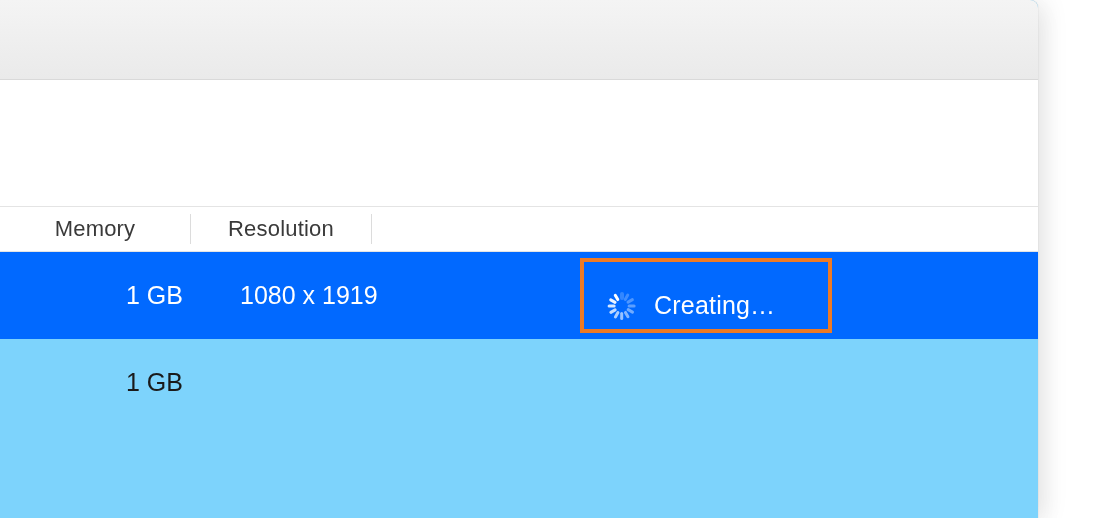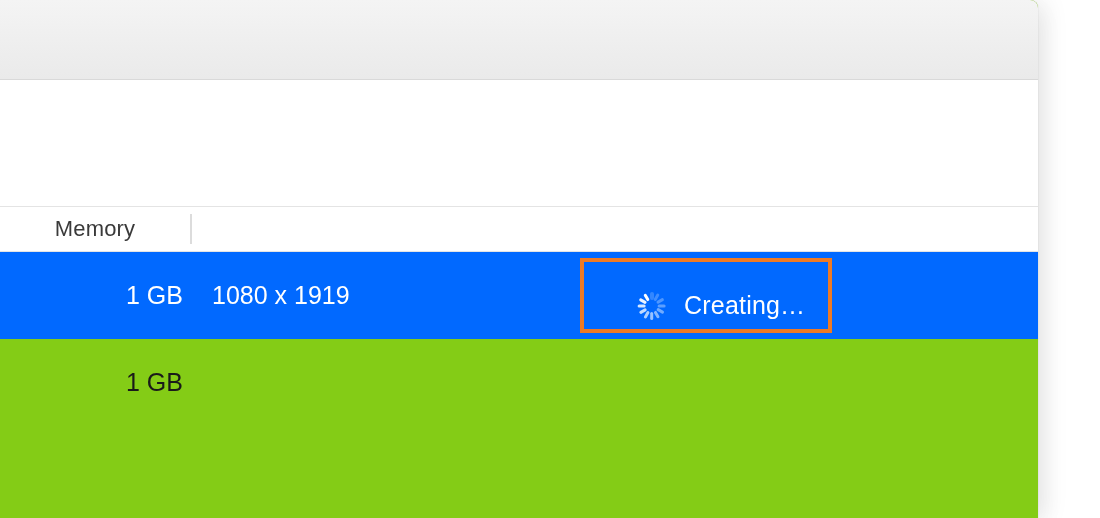--- a/index.html
+++ b/index.html
@@ -11,21 +11,21 @@
       overflow: hidden;
       -webkit-font-smoothing: antialiased;
     }
 
     .window {
       position: absolute;
       left: 0;
       top: 0;
       right: 62px;
       bottom: 0;
-      background: #84cc16;
+      background: #7dd3fc;
       box-shadow: 0 0 1px rgba(0,0,0,0.3), 8px 0 24px rgba(0,0,0,0.08), 0 12px 28px rgba(0,0,0,0.06);
       border-top-right-radius: 8px;
     }
 
     .titlebar {
       height: 80px;
       background: linear-gradient(#f4f4f4, #eaeaea);
       border-bottom: 1px solid #d9d9d9;
       border-top-right-radius: 8px;
     }
@@ -61,20 +61,21 @@
     .col-memory { width: 190px; }
     .col-resolution { width: 180px; }
 
     .row {
       height: 87px;
       display: flex;
       align-items: center;
       font-size: 25px;
       color: #1a1a1a;
       position: relative;
+      gap: 28px;
     }
     .row.selected {
       background: #0169ff;
       color: #ffffff;
     }
 
     .cell { display: flex; align-items: center; }
     .cell-memory { width: 190px; padding-left: 126px; }
     .cell-resolution { width: 300px; padding-left: 22px; }
 
@@ -131,27 +132,28 @@
 </head>
 <body>
 
 <div class="window">
   <div class="titlebar"></div>
   <div class="blank"></div>
 
   <div class="header-row">
     <div class="hcell col-memory">Memory</div>
     <div class="sep"></div>
+    <div class="hcell col-resolution">Resolution</div>
     <div class="sep"></div>
   </div>
 
   <div class="row selected">
     <div class="cell cell-memory">1 GB</div>
     <div class="cell cell-resolution">1080 x 1919</div>
-    <div class="status" style="position:absolute; left:626px;margin-top:20px;">
+    <div class="status" style="position:absolute; left:596px;margin-top:20px;">
       <span class="spinner">
         <span></span>
           <span></span>
           <span></span>
           <span></span>
           <span></span>
           <span></span>
         <span></span>
           <span></span>
           <span></span>

